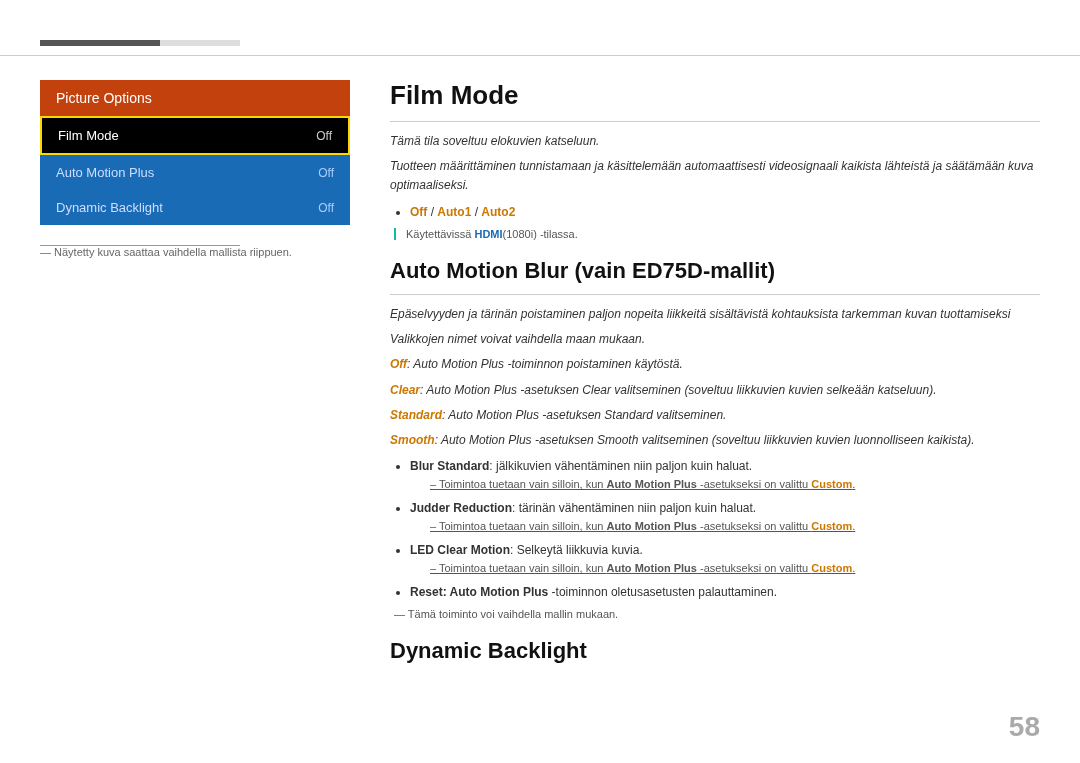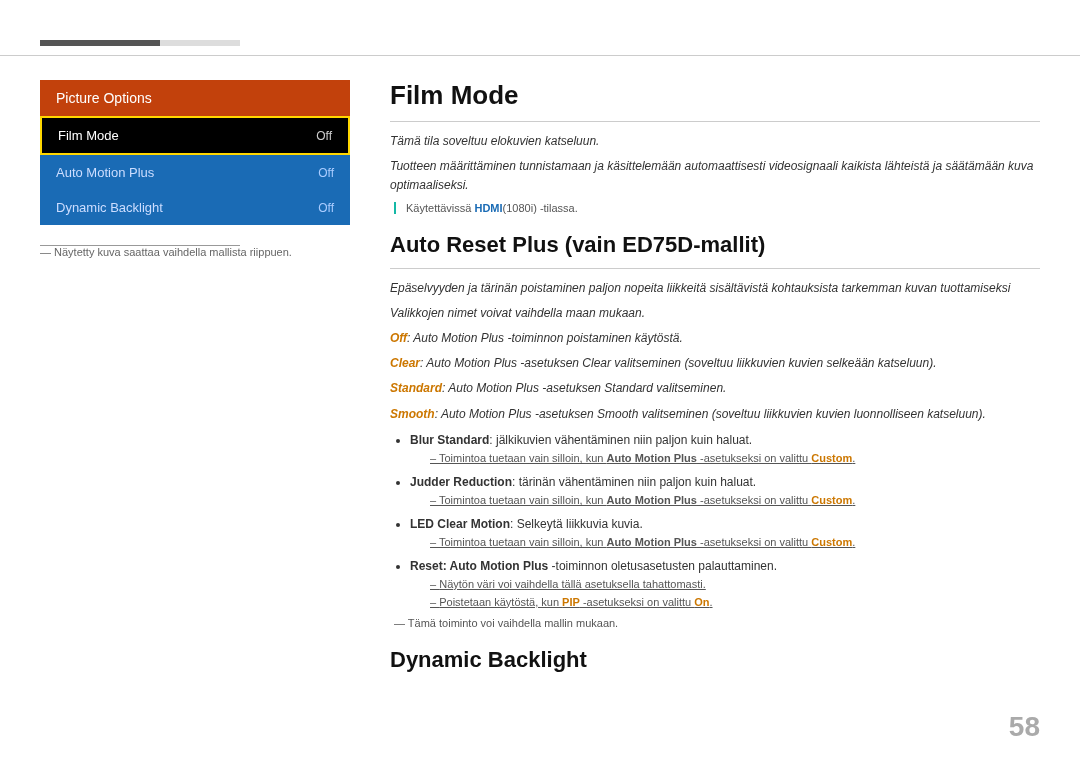--- a/index.html
+++ b/index.html
@@ -230,41 +230,50 @@
 </div>
 
 <div class="main-content">
 
   <h1 class="section-title">Film Mode</h1>
   <hr class="section-divider">
 
   <p class="body-text">Tämä tila soveltuu elokuvien katseluun.</p>
   <p class="body-text">Tuotteen määrittäminen tunnistamaan ja käsittelemään automaattisesti videosignaali kaikista lähteistä ja säätämään kuva optimaaliseksi.</p>
 
+  <ul class="bullet-list">
+    <li>
+      <span class="orange bold">Off</span>
+      <span> / </span>
+      <span class="orange bold">Auto1</span>
+      <span> / </span>
+      <span class="orange bold">Auto2</span>
+    </li>
+  </ul>
   <div class="note-line">
     Käytettävissä <span class="blue-link">HDMI</span>(1080i) -tilassa.
   </div>
 
-  <h2 class="section-title-2">Auto Reset Plus (vain ED75D-mallit)</h2>
+  <h2 class="section-title-2">Auto Motion Blur (vain ED75D-mallit)</h2>
   <hr class="section-divider">
 
   <p class="body-text">Epäselvyyden ja tärinän poistaminen paljon nopeita liikkeitä sisältävistä kohtauksista tarkemman kuvan tuottamiseksi</p>
   <p class="body-text">Valikkojen nimet voivat vaihdella maan mukaan.</p>
 
   <p class="body-text">
     <span class="orange bold">Off</span><span>: Auto Motion Plus -toiminnon poistaminen käytöstä.</span>
   </p>
   <p class="body-text">
     <span class="orange bold">Clear</span><span>: Auto Motion Plus -asetuksen Clear valitseminen (soveltuu liikkuvien kuvien selkeään katseluun).</span>
   </p>
   <p class="body-text">
     <span class="orange bold">Standard</span><span>: Auto Motion Plus -asetuksen Standard valitseminen.</span>
   </p>
   <p class="body-text">
-    <span class="orange bold">Smooth</span><span>: Auto Motion Plus -asetuksen Smooth valitseminen (soveltuu liikkuvien kuvien luonnolliseen katseluun).</span>
+    <span class="orange bold">Smooth</span><span>: Auto Motion Plus -asetuksen Smooth valitseminen (soveltuu liikkuvien kuvien luonnolliseen kaikista).</span>
   </p>
 
   <ul class="bullet-list">
     <li>
       <span class="bold">Blur Standard</span>: jälkikuvien vähentäminen niin paljon kuin haluat.
       <ul class="sub-bullet-list">
         <li>Toimintoa tuetaan vain silloin, kun <span class="bold">Auto Motion Plus</span> -asetukseksi on valittu <span class="orange bold">Custom</span>.</li>
       </ul>
     </li>
     <li>
@@ -274,24 +283,20 @@
       </ul>
     </li>
     <li>
       <span class="bold">LED Clear Motion</span>: Selkeytä liikkuvia kuvia.
       <ul class="sub-bullet-list">
         <li>Toimintoa tuetaan vain silloin, kun <span class="bold">Auto Motion Plus</span> -asetukseksi on valittu <span class="orange bold">Custom</span>.</li>
       </ul>
     </li>
     <li>
       <span class="bold">Reset: Auto Motion Plus</span> -toiminnon oletusasetusten palauttaminen.
-      <ul class="sub-bullet-list">
-        <li>Näytön väri voi vaihdella tällä asetuksella tahattomasti.</li>
-        <li>Poistetaan käytöstä, kun <span class="orange bold">PIP</span> -asetukseksi on valittu <span class="orange bold">On</span>.</li>
-      </ul>
     </li>
   </ul>
 
   <div class="note-line-plain">— Tämä toiminto voi vaihdella mallin mukaan.</div>
 
   <h2 class="section-title-3">Dynamic Backlight</h2>
 
 </div>
 
 <div class="page-number">58</div>

